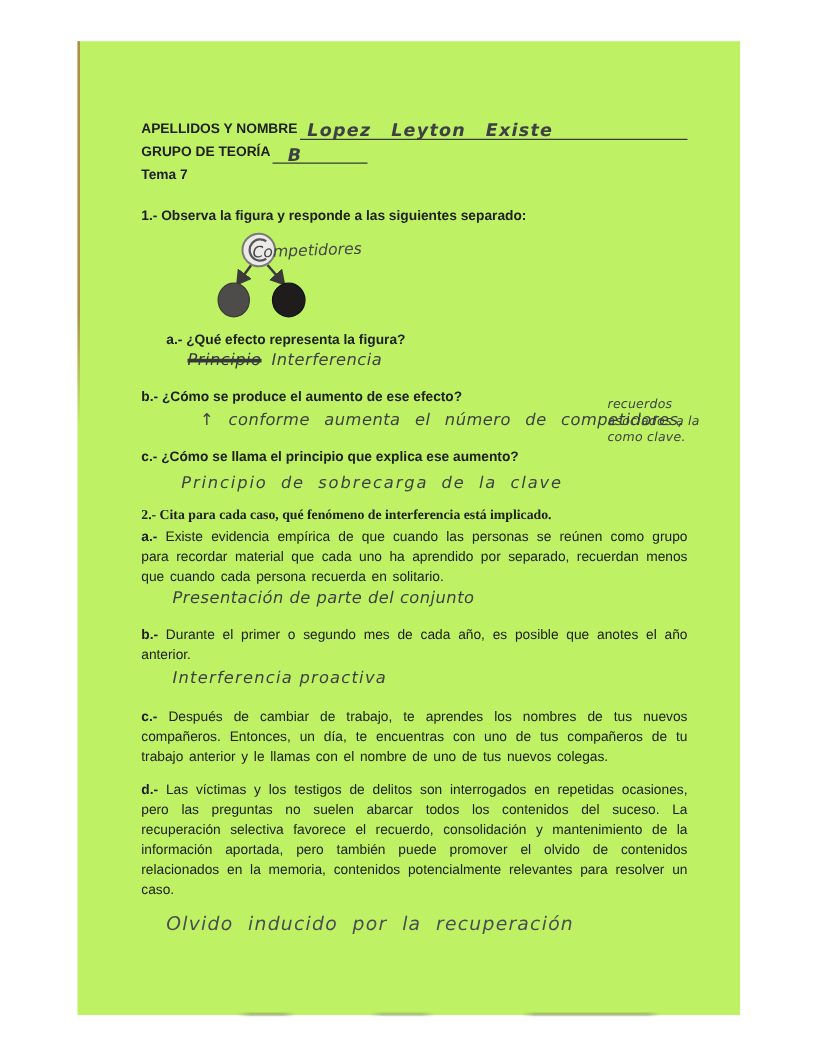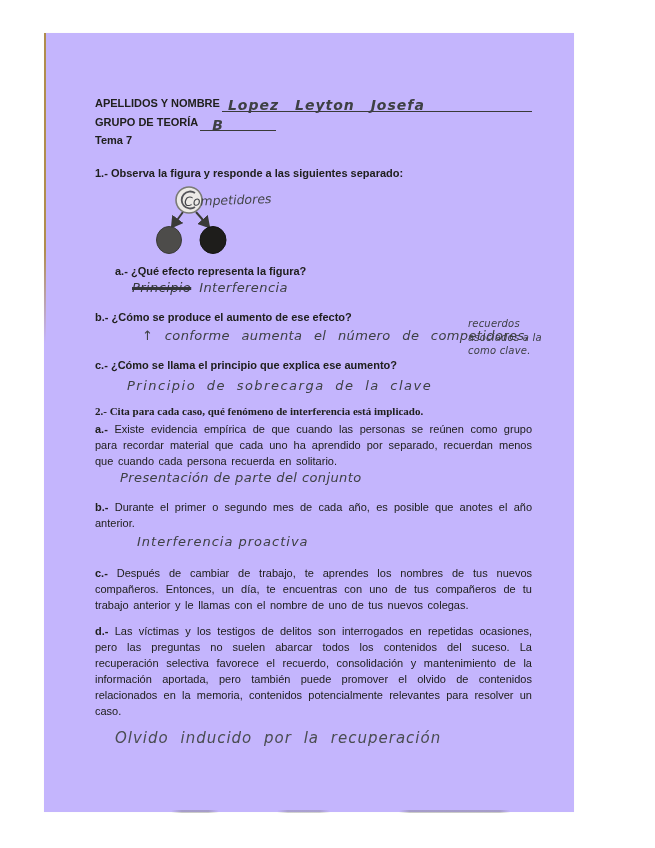--- a/index.html
+++ b/index.html
@@ -12,25 +12,25 @@
     font-family: "Liberation Sans", sans-serif;
   }
   .canvas {
     position: relative;
     width: 655px;
     height: 848px;
     background: #ffffff;
   }
   .scan-page {
     position: absolute;
-    left: 44px;
+    left: 62px;
     top: 33px;
     width: 530px;
     height: 779px;
-    background: #c4b5fd;
+    background: #bef264;
     box-sizing: border-box;
     padding: 60px 42px 0 51px;
     color: #20201e;
     box-shadow: 0 0 1px rgba(0,0,0,0.06);
   }
   
   .scan-page::before {
     content: "";
     position: absolute;
     left: 0; top: 0;
@@ -133,21 +133,21 @@
 </head>
 <body>
 
 <div class="canvas">
   <div class="scan-page">
 
     <div>
       <div class="hdr-row">
         <span>APELLIDOS Y NOMBRE</span>
         <span class="fill-line">
-          <span class="hw hw-name">Lopez Leyton Josefa</span>
+          <span class="hw hw-name">Lopez Leyton Existe</span>
         </span>
       </div>
       <div class="hdr-row">
         <span>GRUPO DE TEORÍA</span>
         <span class="fill-line short">
           <span class="hw hw-group">B</span>
         </span>
       </div>
       <div class="topic">Tema 7</div>
     </div>
@@ -204,21 +204,21 @@
     <div class="para" style="margin-top:2px;">
       <span class="lbl">a.-</span>
       <span>Existe evidencia empírica de que cuando las personas se reúnen como grupo para recordar material que cada uno ha aprendido por separado, recuerdan menos que cuando cada persona recuerda en solitario.</span>
     </div>
     <span class="answer hw" style="margin-left:25px;">Presentación de parte del conjunto</span>
 
     <div class="para" style="margin-top:12px;">
       <span class="lbl">b.-</span>
       <span>Durante el primer o segundo mes de cada año, es posible que anotes el año anterior.</span>
     </div>
-    <span class="answer hw" style="margin-left:42px;margin-top:2px;letter-spacing:1px;">Interferencia proactiva</span>
+    <span class="answer hw" style="margin-left:25px;margin-top:2px;letter-spacing:1px;">Interferencia proactiva</span>
 
     <div class="para" style="margin-top:14px;">
       <span class="lbl">c.-</span>
       <span>Después de cambiar de trabajo, te aprendes los nombres de tus nuevos compañeros. Entonces, un día, te encuentras con uno de tus compañeros de tu trabajo anterior y le llamas con el nombre de uno de tus nuevos colegas.</span>
     </div>
 
     <div class="para" style="margin-top:10px;">
       <span class="lbl">d.-</span>
       <span>Las víctimas y los testigos de delitos son interrogados en repetidas ocasiones, pero las preguntas no suelen abarcar todos los contenidos del suceso. La recuperación selectiva favorece el recuerdo, consolidación y mantenimiento de la información aportada, pero también puede promover el olvido de contenidos relacionados en la memoria, contenidos potencialmente relevantes para resolver un caso.</span>
     </div>

